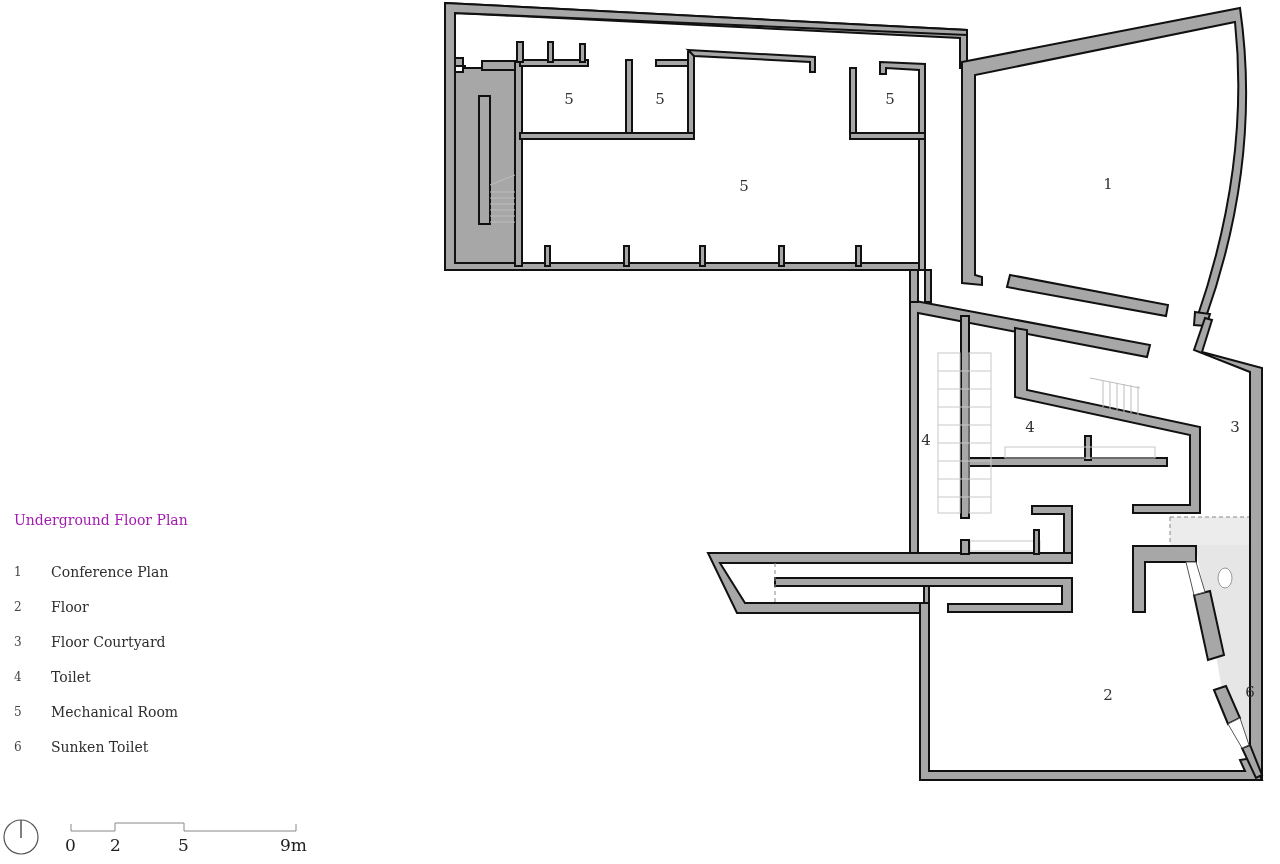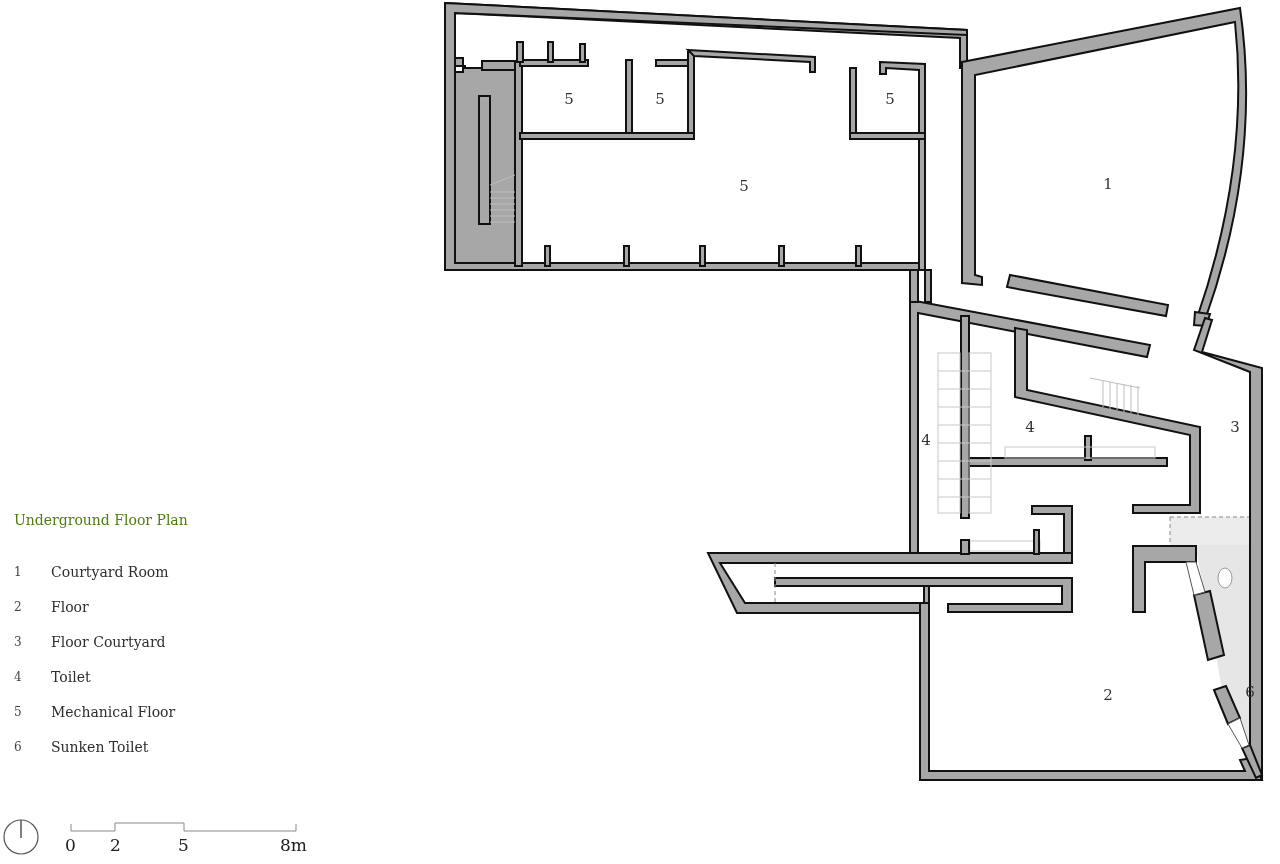--- a/index.html
+++ b/index.html
@@ -1,20 +1,20 @@
 <!DOCTYPE html>
 <html><head>
 <meta charset="utf-8">
 <style>
   html, body { margin:0; padding:0; background:#ffffff; }
   body { width:1280px; height:864px; position:relative; overflow:hidden;
          font-family:"DejaVu Serif", "Liberation Serif", serif; color:#333; }
   #plan { position:absolute; left:0; top:0; }
   .legend { position:absolute; left:14px; top:512px; }
-  .legend-title { font-size:14px; color:#4d7c0f; margin-bottom:26px; }
+  .legend-title { font-size:14px; color:#a21caf; margin-bottom:26px; }
   .legend-row { display:flex; font-size:14px; height:35px; align-items:center; color:#2e2e2e; }
   .legend-num { width:37px; font-size:12px; color:#444; }
   .scale { position:absolute; left:0; top:810px; width:340px; height:54px; }
   .scale-lbl { position:absolute; top:25px; font-size:17px; color:#222; }
   .room-label { font-family:"DejaVu Serif", "Liberation Serif", serif; font-size:15px; fill:#333; }
   .wall { fill:#a7a7a7; stroke:#111; stroke-width:2; stroke-linejoin:miter; }
   .thin { fill:none; stroke:#c8c8c8; stroke-width:1; }
   .dash { fill:none; stroke:#888; stroke-width:1; stroke-dasharray:4 3; }
 </style>
 </head>
@@ -132,49 +132,49 @@
     <text class="room-label" x="1030" y="432" text-anchor="middle">4</text>
     <text class="room-label" x="1108" y="700" text-anchor="middle">2</text>
     <text class="room-label" x="1250" y="697" text-anchor="middle">6</text>
   </g>
 </svg>
 
 <div class="legend">
   <div class="legend-title">Underground Floor Plan</div>
   <div class="legend-row">
       <span class="legend-num">1</span>
-      <span>Courtyard Room</span>
+      <span>Conference Plan</span>
     </div>
   <div class="legend-row">
       <span class="legend-num">2</span>
       <span>Floor</span>
     </div>
   <div class="legend-row">
       <span class="legend-num">3</span>
       <span>Floor Courtyard</span>
     </div>
   <div class="legend-row">
       <span class="legend-num">4</span>
       <span>Toilet</span>
     </div>
   <div class="legend-row">
       <span class="legend-num">5</span>
-      <span>Mechanical Floor</span>
+      <span>Mechanical Room</span>
     </div>
   <div class="legend-row">
       <span class="legend-num">6</span>
       <span>Sunken Toilet</span>
     </div>
 </div>
 
 <div class="scale">
   <svg width="340" height="54" style="position:absolute;left:0;top:0;">
     <g>
       <circle cx="21" cy="27" r="17" fill="none" stroke="#555" stroke-width="1.2"></circle>
       <line x1="21" y1="10" x2="21" y2="28" stroke="#555" stroke-width="1.5"></line>
     </g>
     <polyline points="71,14 71,21 115,21 115,13 184,13 184,21 296,21 296,14" fill="none" stroke="#888" stroke-width="1"></polyline>
   </svg>
   <span class="scale-lbl" style="left:65px;">0</span>
   <span class="scale-lbl" style="left:110px;">2</span>
   <span class="scale-lbl" style="left:178px;">5</span>
-  <span class="scale-lbl" style="left:280px;">8m</span>
+  <span class="scale-lbl" style="left:280px;">9m</span>
 </div>
 
 </body></html>

